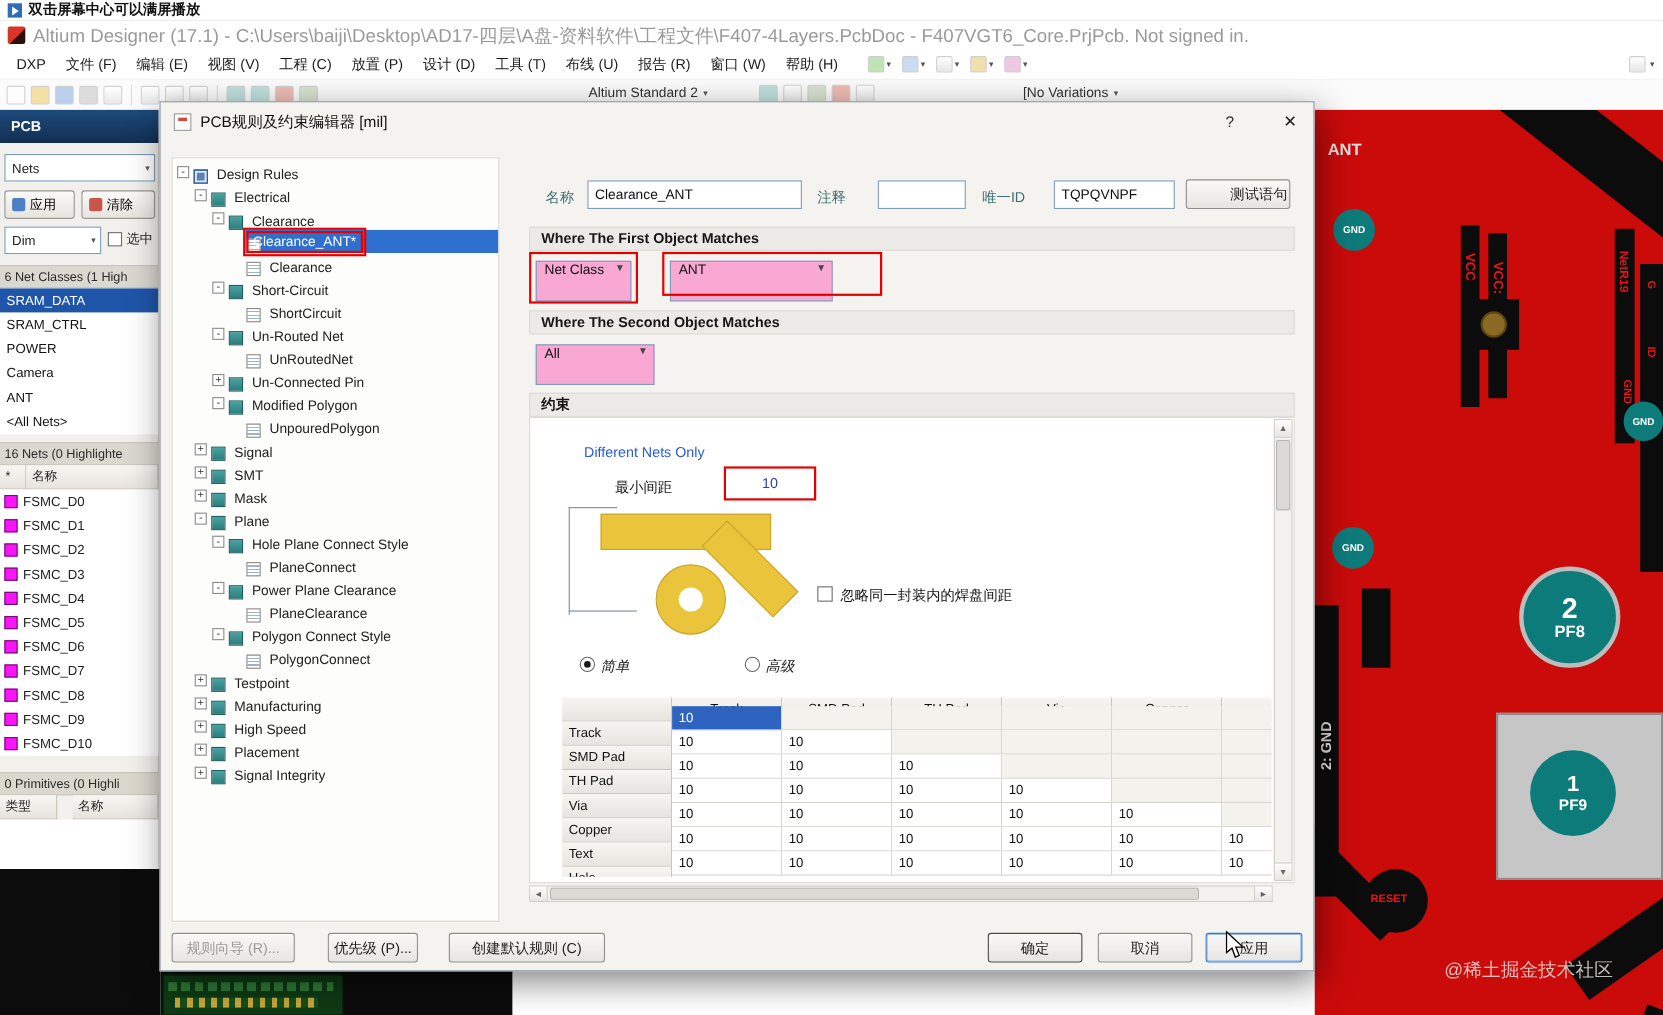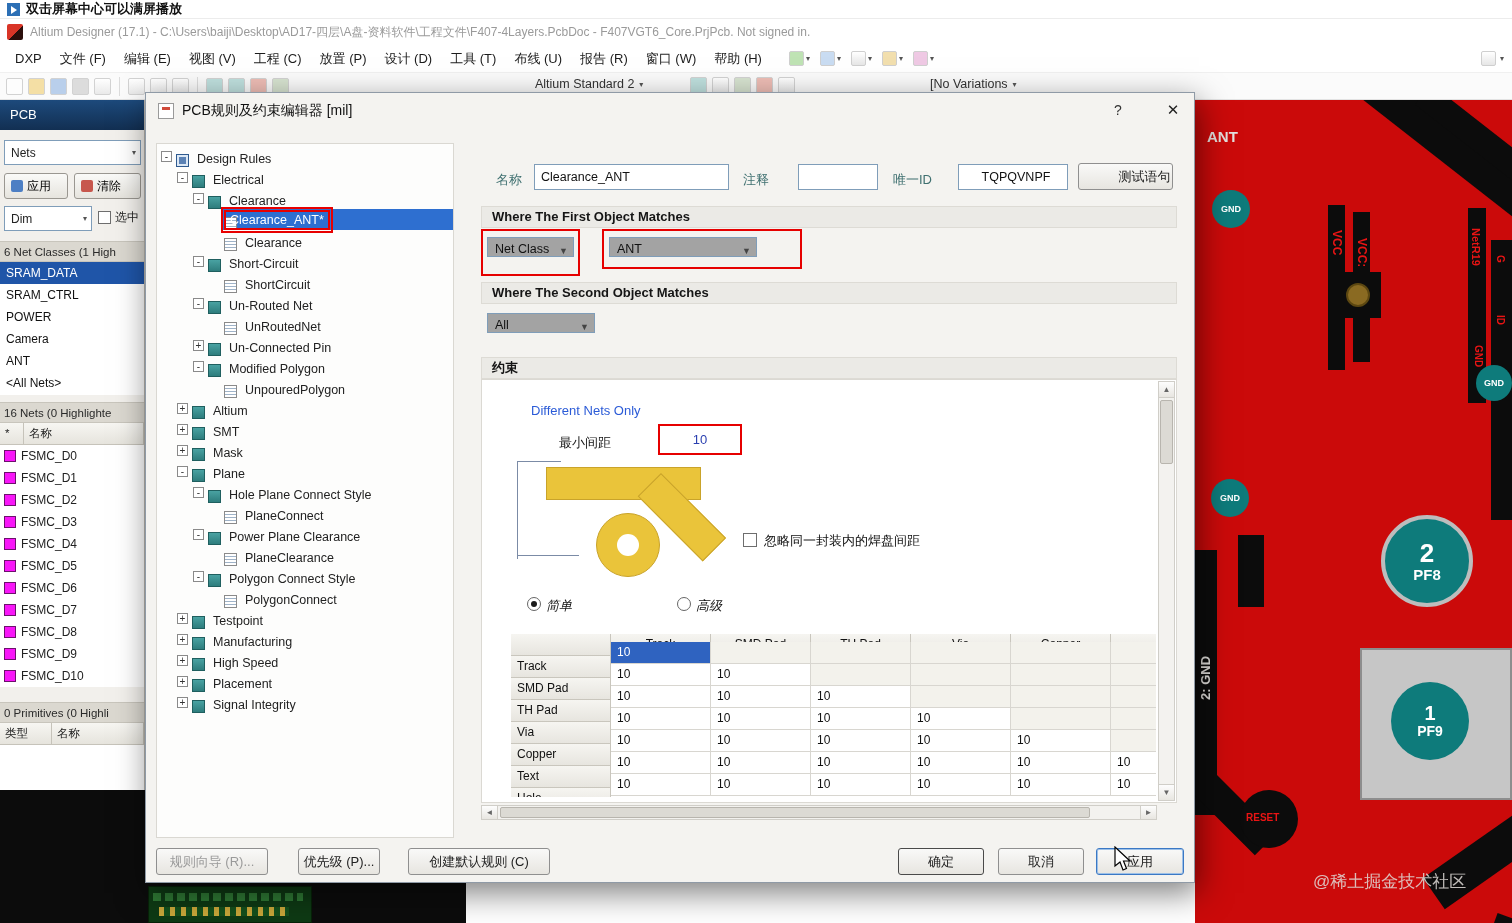--- a/index.html
+++ b/index.html
@@ -5,21 +5,21 @@
 * { margin:0; padding:0; box-sizing:border-box; }
 body { font-family:"Liberation Sans","DejaVu Sans",sans-serif; background:#888; }
 #screen { position:relative; width:1512px; height:923px; background:#ffffff; overflow:hidden; font-size:13px; color:#222; }
 
 
 .overlay-bar { position:absolute; left:0; top:0; width:100%; height:19px; background:#fff; border-bottom:1px solid #ececec; display:flex; align-items:center; gap:6px; padding-left:7px; font-size:13px; font-weight:bold; color:#101010; z-index:3; }
 .overlay-icon { width:13px; height:13px; background:#2c6fb5; position:relative; flex:none; }
 .overlay-icon::after { content:''; position:absolute; left:4px; top:3px; border-left:6px solid #fff; border-top:4px solid transparent; border-bottom:4px solid transparent; }
 
 
-.titlebar { position:absolute; left:0; top:19px; width:100%; height:26px; background:#fff; display:flex; align-items:center; gap:7px; padding-left:7px; color:#9a9a9a; font-size:12px; z-index:3; }
+.titlebar { position:absolute; left:0; top:19px; width:100%; height:26px; background:#fff; display:flex; align-items:center; gap:7px; padding-left:7px; color:#9a9a9a; font-size:17px; z-index:3; }
 .app-icon { width:16px; height:16px; flex:none; background:linear-gradient(135deg,#d93527 55%,#2b0f0c 55%); border-radius:2px; }
 
 
 .menubar { position:absolute; left:0; top:45px; width:100%; height:28px; background:#fff; display:flex; align-items:center; padding-left:6px; z-index:3; border-bottom:1px solid #f0f0f0; }
 .menu-items { display:flex; align-items:center; }
 .menu-item { padding:4px 9px; color:#1c1c1c; font-size:13px; white-space:nowrap; cursor:default; }
 .menu-icons { display:flex; gap:10px; margin-left:18px; align-items:center; }
 .mi-group { display:flex; align-items:center; gap:2px; }
 .mi { width:15px; height:15px; border:1px solid #cfcfcf; border-radius:2px; background:linear-gradient(#fff,#e6e6e6); }
 .mi.green{ background:#bfe3b4; } .mi.blue{ background:#c9dcf2; } .mi.amber{ background:#f2dfae; } .mi.pink{ background:#efc9e4; }
@@ -40,21 +40,21 @@
 .pv-abs { position:absolute; }
 .black { background:#0c0c0c; }
 .teal-pad { position:absolute; background:#0e7b7b; border-radius:50%; color:#fff; display:flex; flex-direction:column; align-items:center; justify-content:center; font-weight:bold; text-align:center; }
 .silk { position:absolute; color:#ea1414; font-weight:bold; white-space:nowrap; }
 .white-silk { position:absolute; color:#e3e0dd; font-weight:bold; white-space:nowrap; }
 .rot90 { transform:rotate(90deg); transform-origin:left top; }
 .watermark { position:absolute; left:118px; top:770px; color:rgba(225,220,216,0.85); font-size:17px; z-index:9; white-space:nowrap; }
 
 
 .pcb-panel { position:absolute; left:0; top:100px; width:145px; height:690px; background:#f2f0ec; border-right:1px solid #b9b6b0; z-index:2; font-size:12px; }
-.panel-header { position:absolute; left:0; top:0; width:100%; height:30px; background:linear-gradient(#1d4a7c,#122f52); color:#fff; font-weight:normal; font-size:13px; line-height:30px; padding-left:10px; }
+.panel-header { position:absolute; left:0; top:0; width:100%; height:30px; background:linear-gradient(#1d4a7c,#122f52); color:#fff; font-weight:bold; font-size:13px; line-height:30px; padding-left:10px; }
 .p-combo { position:absolute; height:25px; background:#fff; border:1px solid #7f9db9; display:flex; align-items:center; justify-content:space-between; padding:0 4px 0 6px; }
 .p-btn { position:absolute; height:26px; border:1px solid #9a9791; border-radius:3px; background:linear-gradient(#fafaf8,#e6e4de); display:flex; align-items:center; gap:4px; padding:0 6px; font-size:12px; cursor:default; }
 .btn-ic { width:12px; height:12px; border-radius:2px; flex:none; }
 .btn-ic.apply { background:#4d7fc4; } .btn-ic.clear { background:#c7574d; }
 .chk-box { width:13px; height:13px; background:#fff; border:1px solid #6e6e6e; flex:none; }
 .p-check { position:absolute; display:flex; align-items:center; gap:4px; }
 .sec-header { position:absolute; left:0; width:100%; height:21px; background:#dbd8d0; border-top:1px solid #c8c5bc; border-bottom:1px solid #c8c5bc; font-size:11.5px; line-height:20px; padding-left:4px; color:#2a2a2a; white-space:nowrap; overflow:hidden; }
 .col-head { position:absolute; left:0; width:100%; height:22px; display:flex; }
 .ch-cell { background:linear-gradient(#f7f6f2,#e6e4dd); border-right:1px solid #c6c3ba; border-bottom:1px solid #c6c3ba; font-size:11.5px; line-height:21px; padding-left:5px; overflow:hidden; }
 .list-zone { position:absolute; left:0; width:100%; background:#fff; overflow:hidden; }
@@ -91,21 +91,21 @@
 .tree-ic.category { background:linear-gradient(#49a2a2,#2e7d7d); border:1px solid #1f5f5f; }
 .tree-ic.rule { background:#fff; border:1px solid #8a8a8a; background-image:repeating-linear-gradient(#ffffff 0 2px,#9fb3c8 2px 3px); }
 .tree-label { padding:1px 4px; }
 .tree-label.ann { outline:2px solid #e80000; outline-offset:1px; }
 
 
 .flabel { position:absolute; color:#3f7070; font-size:13px; }
 .tfield { position:absolute; height:26px; background:#fff; border:1px solid #7f9db9; line-height:24px; padding-left:6px; color:#111; overflow:hidden; }
 .dbtn { position:absolute; height:27px; border:1px solid #8f8f8f; border-radius:3px; background:linear-gradient(#f9f9f8,#e7e5e0); text-align:center; font-size:13px; color:#222; display:flex; align-items:center; justify-content:center; cursor:default; }
 .band { position:absolute; left:335px; width:696px; height:22px; background:#ebeae6; border:1px solid #dddbd5; font-weight:bold; color:#151515; line-height:20px; padding-left:10px; font-size:13px; }
-.combo { position:absolute; height:20px; background:#a3a3a3; border:1px solid #7f9db9; display:flex; align-items:flex-end; justify-content:space-between; padding:0 5px 0 7px; font-size:12.5px; color:#111; }
+.combo { position:absolute; height:37px; background:#f9a8d4; border:1px solid #7f9db9; display:flex; align-items:flex-start; justify-content:space-between; padding:0 5px 0 7px; font-size:12.5px; color:#111; }
 .combo .car { font-size:9px; color:#444; margin-left:6px; }
 .ann { position:absolute; border:2px solid #e60000; z-index:6; pointer-events:none; }
 
 
 .constraint-area { position:absolute; left:335px; top:286px; width:696px; height:424px; background:#fff; border:1px solid #dbd9d3; }
 .diff-nets { position:absolute; left:385px; top:310px; color:#2b5bd7; font-size:13px; }
 .min-label { position:absolute; left:413px; top:341px; color:#111; font-size:13px; }
 .min-box { position:absolute; left:512px; top:331px; width:84px; height:31px; border:2px solid #e60000; background:#fff; color:#2a3fb0; font-size:13px; display:flex; align-items:center; justify-content:center; z-index:6; }
 .dim { position:absolute; background:#7b8ba6; }
 .gold { position:absolute; background:#eac43a; border:1px solid #c9a32a; }
@@ -376,21 +376,21 @@
           <span class="net-chip"></span>
           <span>FSMC_D9</span>
         </div>
         <div class="net-item">
           <span class="net-chip"></span>
           <span>FSMC_D10</span>
         </div>
       </div>
 
     <div class="sec-header" style="top:602px;">0 Primitives (0 Highli</div>
-    <div class="col-head" style="top:623px;">
+    <div class="col-head" style="top:623px;gap:14px;">
       <div class="ch-cell" style="width:52px;">类型</div>
       <div class="ch-cell" style="flex:1;">名称</div>
     </div>
     <div class="list-zone" style="top:645px; height:45px;"></div>
   </div>
 
   <div class="strip black" style="left:0; top:790px; width:146px; height:133px;"></div>
   <div class="strip black" style="left:146px; top:883px; width:320px; height:40px;"></div>
   <div class="strip" style="left:466px; top:883px; width:729px; height:40px; background:#fff;"></div>
   <div class="pcb-photo">
@@ -501,21 +501,21 @@
           <span class="tree-cont">
             <span class="tree-ic rule"></span>
             <span class="tree-label">UnpouredPolygon</span>
           </span>
         </div>
         <div class="tree-row">
           <span class="tree-ind" style="width: 20px;"></span>
           <span class="expander">+</span>
           <span class="tree-cont">
             <span class="tree-ic category"></span>
-            <span class="tree-label">Altium</span>
+            <span class="tree-label">Signal</span>
           </span>
         </div>
         <div class="tree-row">
           <span class="tree-ind" style="width: 20px;"></span>
           <span class="expander">+</span>
           <span class="tree-cont">
             <span class="tree-ic category"></span>
             <span class="tree-label">SMT</span>
           </span>
         </div>
@@ -623,21 +623,21 @@
             <span class="tree-label">Signal Integrity</span>
           </span>
         </div>
       </div>
 
     <span class="flabel" style="left:350px; top:78px;">名称</span>
     <div class="tfield" style="left:388px; top:71px; width:195px;">Clearance_ANT</div>
     <span class="flabel" style="left:597px; top:78px;">注释</span>
     <div class="tfield" style="left:652px; top:71px; width:80px;"></div>
     <span class="flabel" style="left:747px; top:78px;">唯一ID</span>
-    <div class="tfield" style="left:812px; top:71px; width:110px;text-align:center;">TQPQVNPF</div>
+    <div class="tfield" style="left:812px; top:71px; width:110px;">TQPQVNPF</div>
     <div class="dbtn" style="left:932px; top:70px; width:95px;padding-left:38px;">测试语句</div>
 
     <div class="band" style="top:113px;">Where The First Object Matches</div>
     <div class="combo" style="left:341px; top:144px; width:87px;">
       <span>Net Class</span>
         <span class="car">▼</span>
     </div>
     <div class="combo" style="left:463px; top:144px; width:148px;">
       <span>ANT</span>
         <span class="car">▼</span>

